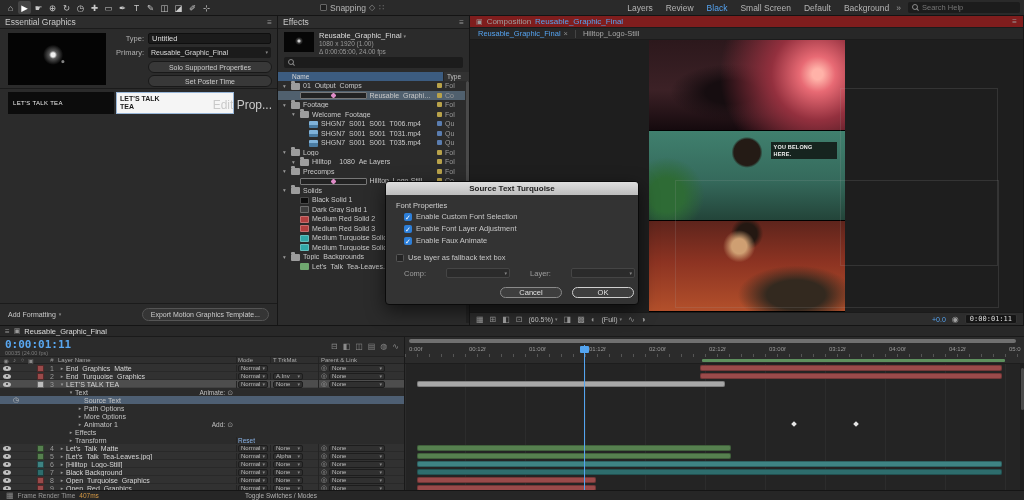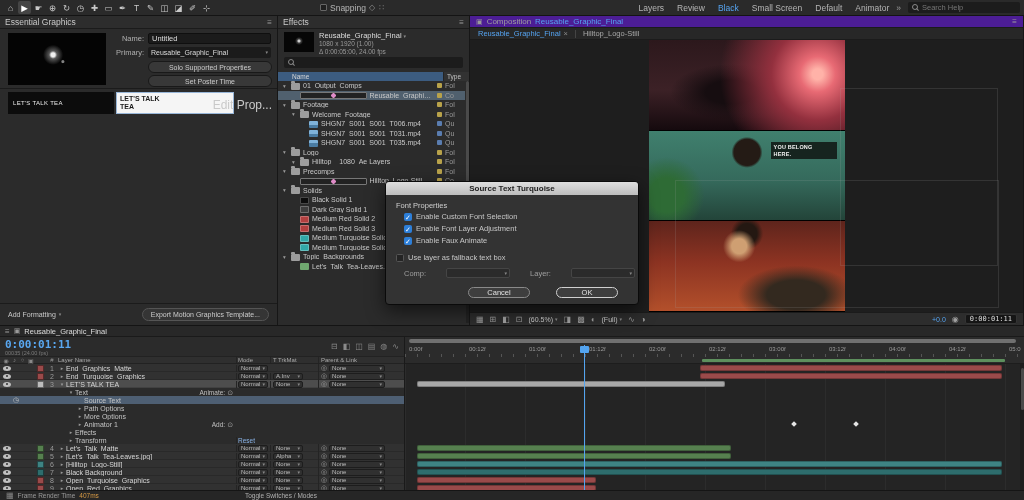--- a/index.html
+++ b/index.html
@@ -71,21 +71,21 @@
 .pic.solid{border:1px solid rgba(255,255,255,.25)}
 .pic.image{background:#6fa86f}
 .pname{flex:1;overflow:hidden;white-space:nowrap;text-overflow:ellipsis;color:#c9c9c9}
 .pchip{width:5px;height:5px;border-radius:1px;flex:none}
 .ptype{width:18px;color:#9a9a9a;flex:none}
 .pscroll{position:absolute;right:0;top:65px;bottom:2px;width:3px;background:#222}
 .pscroll::before{content:"";position:absolute;top:0;height:62%;width:3px;background:#4a4a4a;border-radius:2px}
 
 
 .comp{flex:1;background:#252525}
-.ctabs{height:12px;background:#4c1d95;display:flex;align-items:center;gap:4px;padding:0 6px;font-size:8px;border-bottom:1px solid #1b1b1b}
+.ctabs{height:12px;background:#7f1d1d;display:flex;align-items:center;gap:4px;padding:0 6px;font-size:8px;border-bottom:1px solid #1b1b1b}
 .cicon{color:#9a9a9a;font-size:7px}
 .t1{color:#9f9f9f}
 .t2{color:#55a3f0}
 .vtabs{height:12px;background:#272727;display:flex;align-items:center;gap:7px;padding:0 8px;font-size:7.5px;border-bottom:1px solid #1b1b1b}
 .vtab{display:flex;align-items:center;gap:3px;color:#a8a8a8}
 .vtab.active{color:#55a3f0}
 .vclose{color:#8a8a8a}
 .vsep{width:1px;height:8px;background:#444}
 .viewer{position:absolute;top:24px;left:0;right:0;bottom:13px;background:#1e1e1e;overflow:hidden}
 .video{position:absolute;left:179px;top:0;width:196px;height:272px;display:flex;flex-direction:column;background:#000}
@@ -168,21 +168,21 @@
 .dialog{position:absolute;left:385px;top:181px;width:254px;height:124px;background:#333;border:1px solid #0a0a0a;border-radius:4px;box-shadow:0 6px 18px rgba(0,0,0,.55);z-index:60;font-size:7.5px}
 .dlg-title{height:13px;background:linear-gradient(#dedede,#bdbdbd);border-radius:3px 3px 0 0;color:#222;font-weight:bold;font-size:8px;display:flex;align-items:center;justify-content:center}
 .dlg-section{position:absolute;left:10px;top:19px;color:#cfcfcf}
 .dlg-checks{position:absolute;left:18px;top:30px;display:flex;flex-direction:column;gap:3px}
 .dlg-row{display:flex;align-items:center;gap:4px;color:#c6c6c6}
 .dcb{width:8px;height:8px;border-radius:1.5px;background:#242424;border:1px solid #555;color:#fff;font-size:7px;line-height:7px;text-align:center;flex:none}
 .dcb.on{background:#2d7fd9;border-color:#2d7fd9}
 .dlg-fallback{position:absolute;left:10px;top:71px}
 .dlg-comp-row{position:absolute;left:18px;top:86px;display:flex;align-items:center;gap:20px;color:#9f9f9f}
 .ddd{width:64px;height:10px;background:#2b2b2b;border:1px solid #454545;border-radius:2px;display:flex;align-items:center;justify-content:flex-end;padding:0 2px;color:#777}
-.dlg-btns{position:absolute;right:20px;bottom:6px;display:flex;gap:26px}
+.dlg-btns{position:absolute;right:4px;bottom:6px;display:flex;gap:10px}
 .dbtn{width:62px;height:11px;border:1px solid #8a8a8a;border-radius:6px;background:#3e3e3e;color:#e0e0e0;display:flex;align-items:center;justify-content:center;font-size:7.5px}
 .dbtn.ok{border-color:#d0d0d0}
 </style>
 </head>
 <body>
 
 <div class="app">
 
   <div class="topbar">
     <div class="tools" id="tools">
@@ -209,39 +209,39 @@
           <span class="dim">◇</span>
           <span class="dim">∷</span>
         </span>
     </div>
     <div class="ws" id="workspaces">
         <span class="ws-tab">Layers</span>
         <span class="ws-tab">Review</span>
         <span class="ws-tab active">Black</span>
         <span class="ws-tab">Small Screen</span>
         <span class="ws-tab">Default</span>
-        <span class="ws-tab">Animator</span>
+        <span class="ws-tab">Background</span>
       </div>
     <span class="chev">»</span>
     <div class="search">
       <span class="mag"></span>
       <input placeholder="Search Help" style="">
     </div>
   </div>
 
   <div class="main">
 
     <section class="panel eg">
       <div class="phead">
         <span>Essential Graphics</span>
         <span class="menu">≡</span>
       </div>
       <div class="eg-thumb"></div>
       <div class="eg-row" style="top:17px">
-        <span class="eg-label">Name:</span>
+        <span class="eg-label">Type:</span>
         <input class="eg-input" value="Untitled" style="">
       </div>
       <div class="eg-row" style="top:31px">
         <span class="eg-label">Primary:</span>
         <div class="eg-dd">
           <span>Reusable_Graphic_Final</span>
           <span class="caret">▾</span>
         </div>
       </div>
       <div class="eg-btn" style="top:45px">Solo Supported Properties</div>

